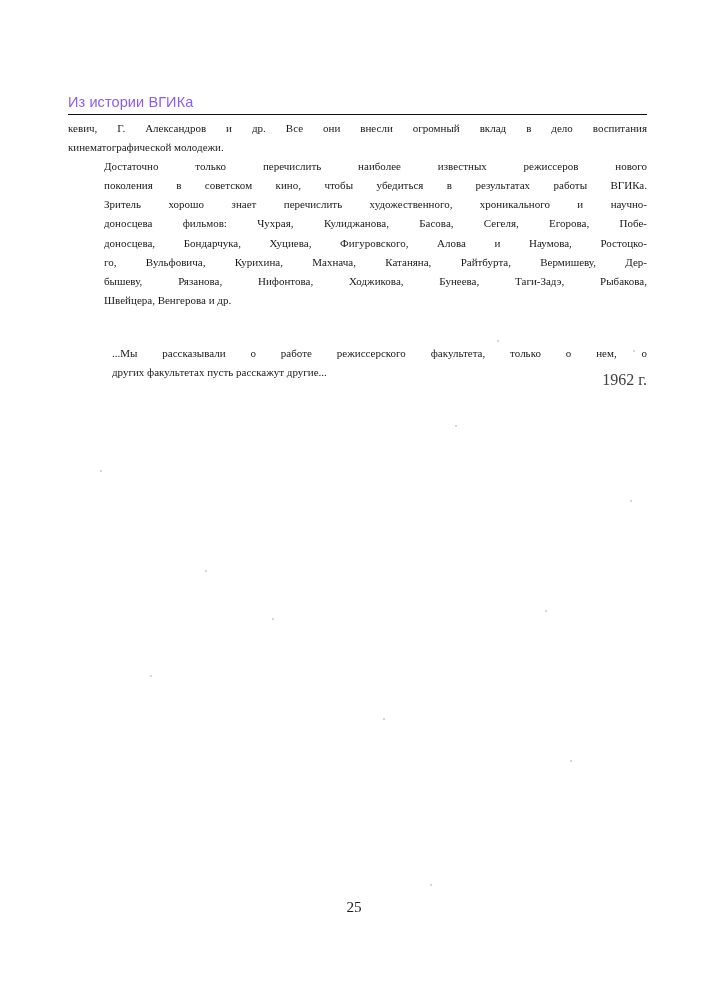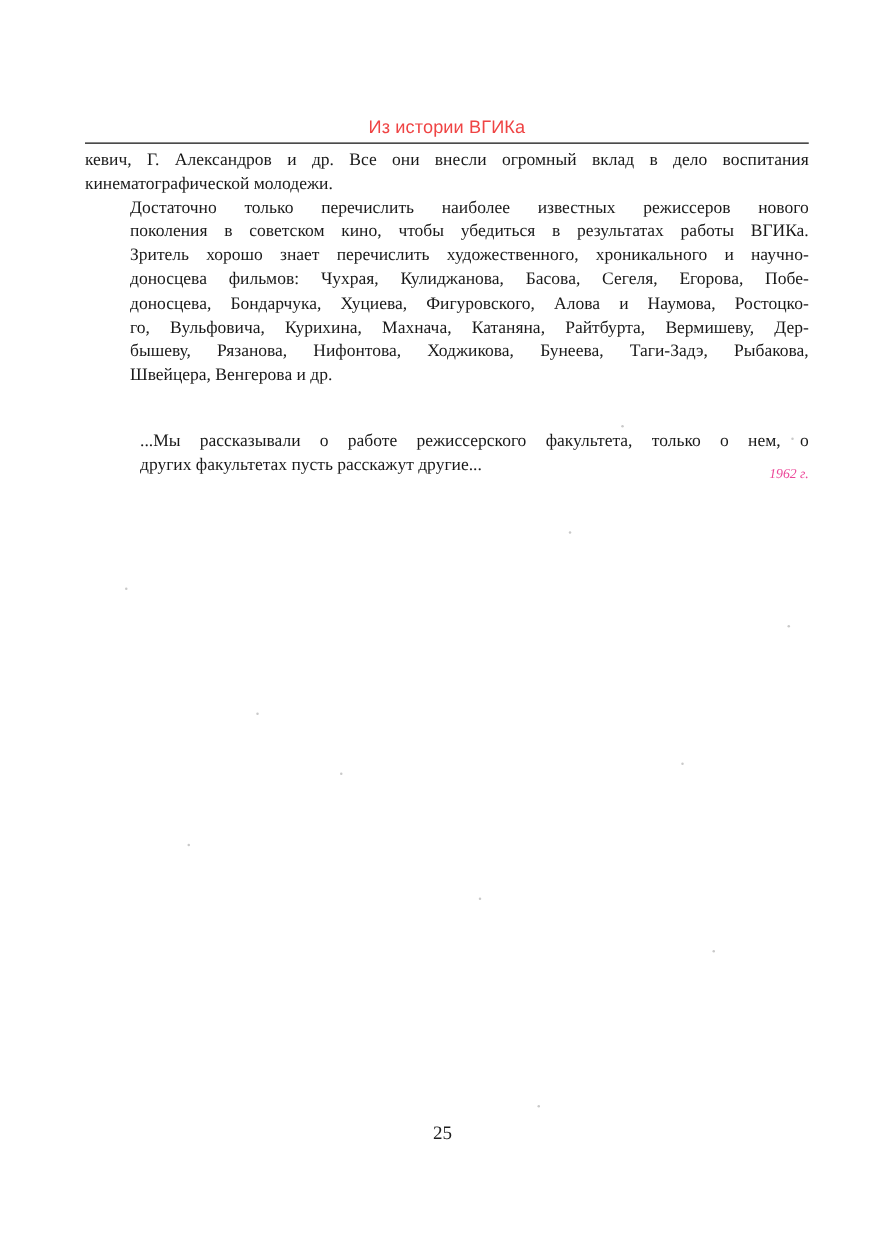--- a/index.html
+++ b/index.html
@@ -17,44 +17,44 @@
     font-family: "Liberation Serif", "DejaVu Serif", serif;
     color: #191919;
   }
 
   
   .running-head {
     position: absolute;
     left: 68px;
     right: 67px;
     top: 93px;
-    text-align: center;
+    text-align: left;
     font-family: "Liberation Sans", "DejaVu Sans", sans-serif;
     font-size: 14.5px;
     line-height: 18px;
     letter-spacing: 0.1px;
-    color: #ef4444;
+    color: #8b5cf6;
     white-space: nowrap;
   }
   .head-rule {
     position: absolute;
     left: 68px;
     width: 579px;
     top: 114px;
     height: 0;
     border-top: 1.6px solid #111111;
   }
 
   
   .textblock {
     position: absolute;
     left: 68px;
     width: 579px;
     top: 119px;
-    font-size: 14px;
+    font-size: 11px;
     line-height: 19.1px;
   }
   .para {
     margin: 0;
     text-align: justify;
     text-justify: inter-word;
     hyphens: manual;
     -webkit-hyphens: manual;
   }
   .para.indent1 { text-indent: 36px; }
@@ -72,24 +72,23 @@
     text-align: left;
   }
 
   
   .date-line {
     position: absolute;
     left: 68px;
     width: 579px;
     top: 370px;
     text-align: right;
-    font-style: italic;
-    font-size: 11px;
+    font-size: 16px;
     line-height: 19px;
-    color: #ec4899;
+    color: #404040;
   }
 
   
   .folio {
     position: absolute;
     left: 0;
     width: 708px;
     top: 897px;
     text-align: center;
     font-size: 15.2px;

